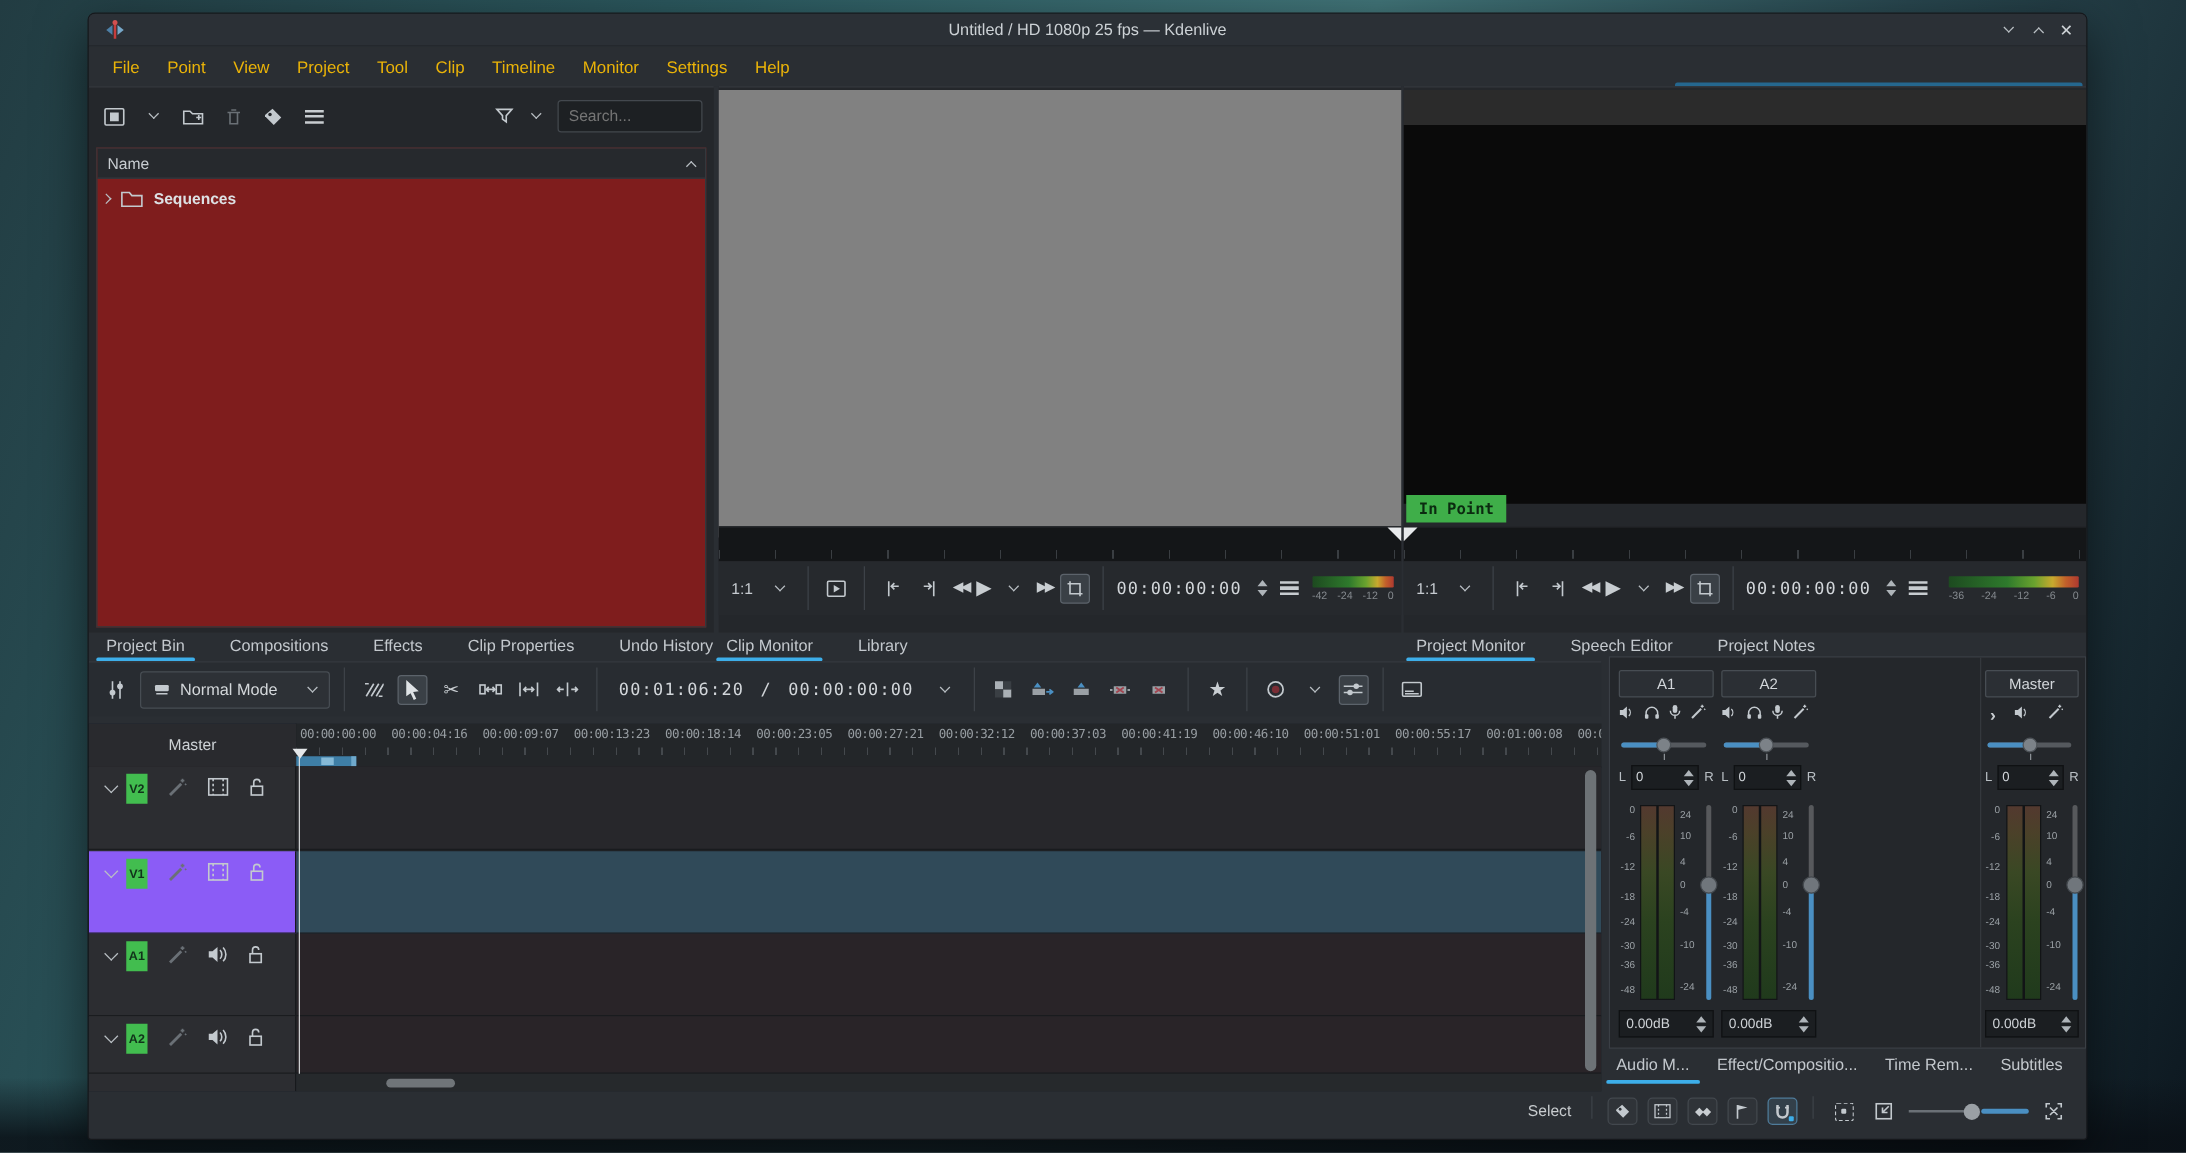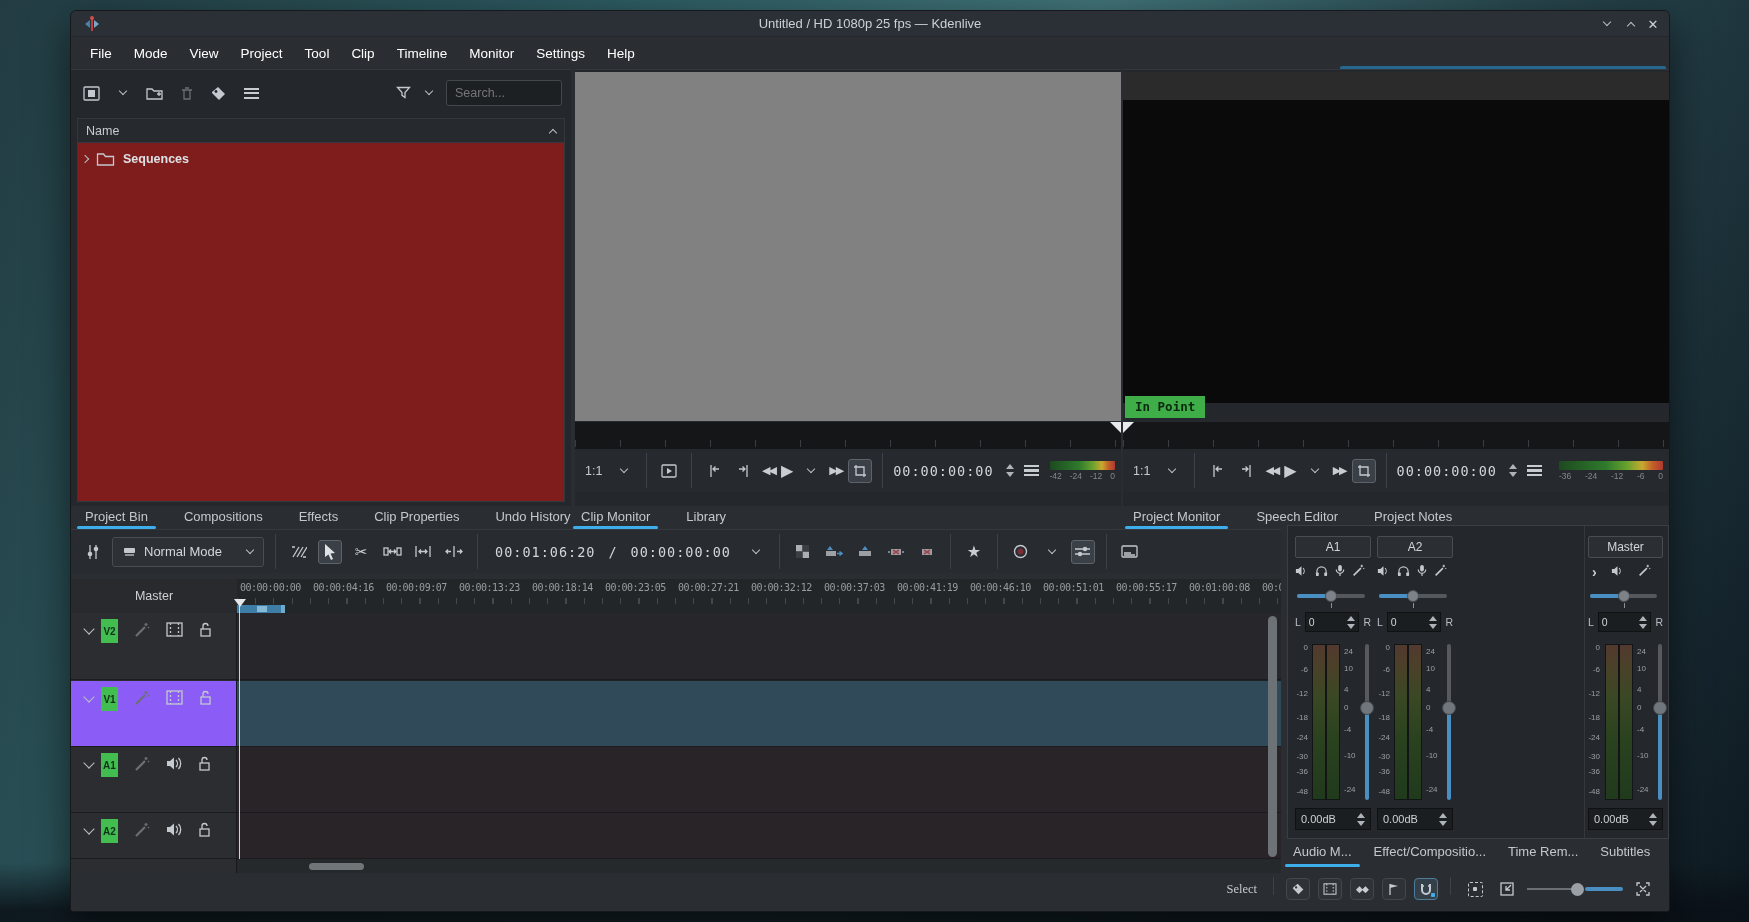--- a/index.html
+++ b/index.html
@@ -20,21 +20,21 @@
 
   .titlebar { position:absolute; left:0; top:0; width:100%; height:26px; background:#2b3036;
     border-bottom:1px solid #24282d; }
   .title-text { position:absolute; left:0; right:0; top:5px; text-align:center; font-size:13px; color:#ccd1d5; }
   .kde-logo { position:absolute; left:12px; top:4px; width:18px; height:18px; }
   .win-ctl { position:absolute; top:4px; width:20px; height:18px; color:#cdd2d6; font-size:13px;
     display:flex; align-items:center; justify-content:center; cursor:default; }
 
   .menubar { position:absolute; left:0; top:27px; width:100%; height:31px; background:#2a2e33; }
   .menubar-items { position:absolute; left:8px; top:0; height:31px; display:flex; align-items:center; }
-  .menu-item { padding:4px 11px; font-size:13.5px; color:#ffffff; }
+  .menu-item { padding:4px 11px; font-size:13.5px; color:#eab308; }
 
   .workspace-bar { position:absolute; right:3px; top:28px; height:34px; background:#25678f;
     display:flex; align-items:center; padding:0 10px; gap:4px; border-radius:2px; }
   .ws-tab { font-size:13px; color:#e7edf1; padding:4px 9px; border-radius:3px; border:1px solid transparent; }
   .ws-tab.active { background:#39789f; border-color:#8fc2dd; }
 
   
   .dock { position:absolute; background:#24272b; }
   .toolsep { width:1px; align-self:stretch; margin:4px 4px; background:#3d4248; }
   .icbtn { display:flex; align-items:center; justify-content:center; min-width:24px; height:24px; border-radius:3px; }
@@ -172,21 +172,21 @@
   .vslider .tr-bot { position:absolute; left:5px; top:64px; width:4px; bottom:0; background:#4a8fc2; border-radius:2px; }
   .vslider .knob { position:absolute; left:0; top:57px; width:14px; height:14px; border-radius:50%;
     background:#70767c; border:1px solid #43484d; }
   .gain { position:absolute; left:3px; right:3px; bottom:8px; height:22px; background:#1b1e21; border:1px solid #0f1113;
     display:flex; align-items:center; padding:0 5px; font-size:11px; color:#ced2d6; }
   .gain .spinner { margin-left:auto; }
 
   
   .bot-tabrow { position:absolute; left:1212px; top:830px; height:26px; display:flex; gap:2px; }
   .statusbar { position:absolute; left:0; top:862px; width:100%; height:32px; display:flex; align-items:center;
-    justify-content:flex-end; padding-right:14px; gap:8px;font-family:Liberation Serif, serif; }
+    justify-content:flex-end; padding-right:14px; gap:8px; }
   .sq-btn { width:24px; height:22px; border:1px solid #43484e; background:#2f3338; border-radius:4px;
     display:flex; align-items:center; justify-content:center; position:relative; }
   .sq-btn.active { border-color:#4f7c9b; background:#33404a; }
   .sq-btn.active::after { content:""; position:absolute; right:2px; bottom:2px; width:4px; height:4px; background:#3daee9; border-radius:1px; }
   .zslider { position:relative; width:96px; height:14px; }
   .zslider .l { position:absolute; left:0; top:6px; width:46px; height:2px; background:#6a7076; }
   .zslider .r { position:absolute; left:58px; right:0; top:5px; height:4px; border-radius:2px; background:#4a8fc2; }
   .zslider .k { position:absolute; left:44px; top:1px; width:13px; height:13px; border-radius:50%; background:#9aa0a5; }
   .dash-box { width:15px; height:15px; border:1.4px dashed #c3c9ce; border-radius:2px; display:flex; align-items:center; justify-content:center; }
   .dash-box i { width:4px; height:4px; background:#c3c9ce; border-radius:1px; }
@@ -210,21 +210,21 @@
         </span>
       <span class="win-ctl" style="right:28px">
           <span class="chev small up"></span>
         </span>
       <span class="win-ctl" style="right:6px">✕</span>
     </div>
 
     <div class="menubar">
       <div class="menubar-items">
         <span class="menu-item">File</span>
-        <span class="menu-item">Mode</span>
+        <span class="menu-item">Point</span>
         <span class="menu-item">View</span>
         <span class="menu-item">Project</span>
         <span class="menu-item">Tool</span>
         <span class="menu-item">Clip</span>
         <span class="menu-item">Timeline</span>
         <span class="menu-item">Monitor</span>
         <span class="menu-item">Settings</span>
         <span class="menu-item">Help</span>
       </div>
       <div class="workspace-bar">

